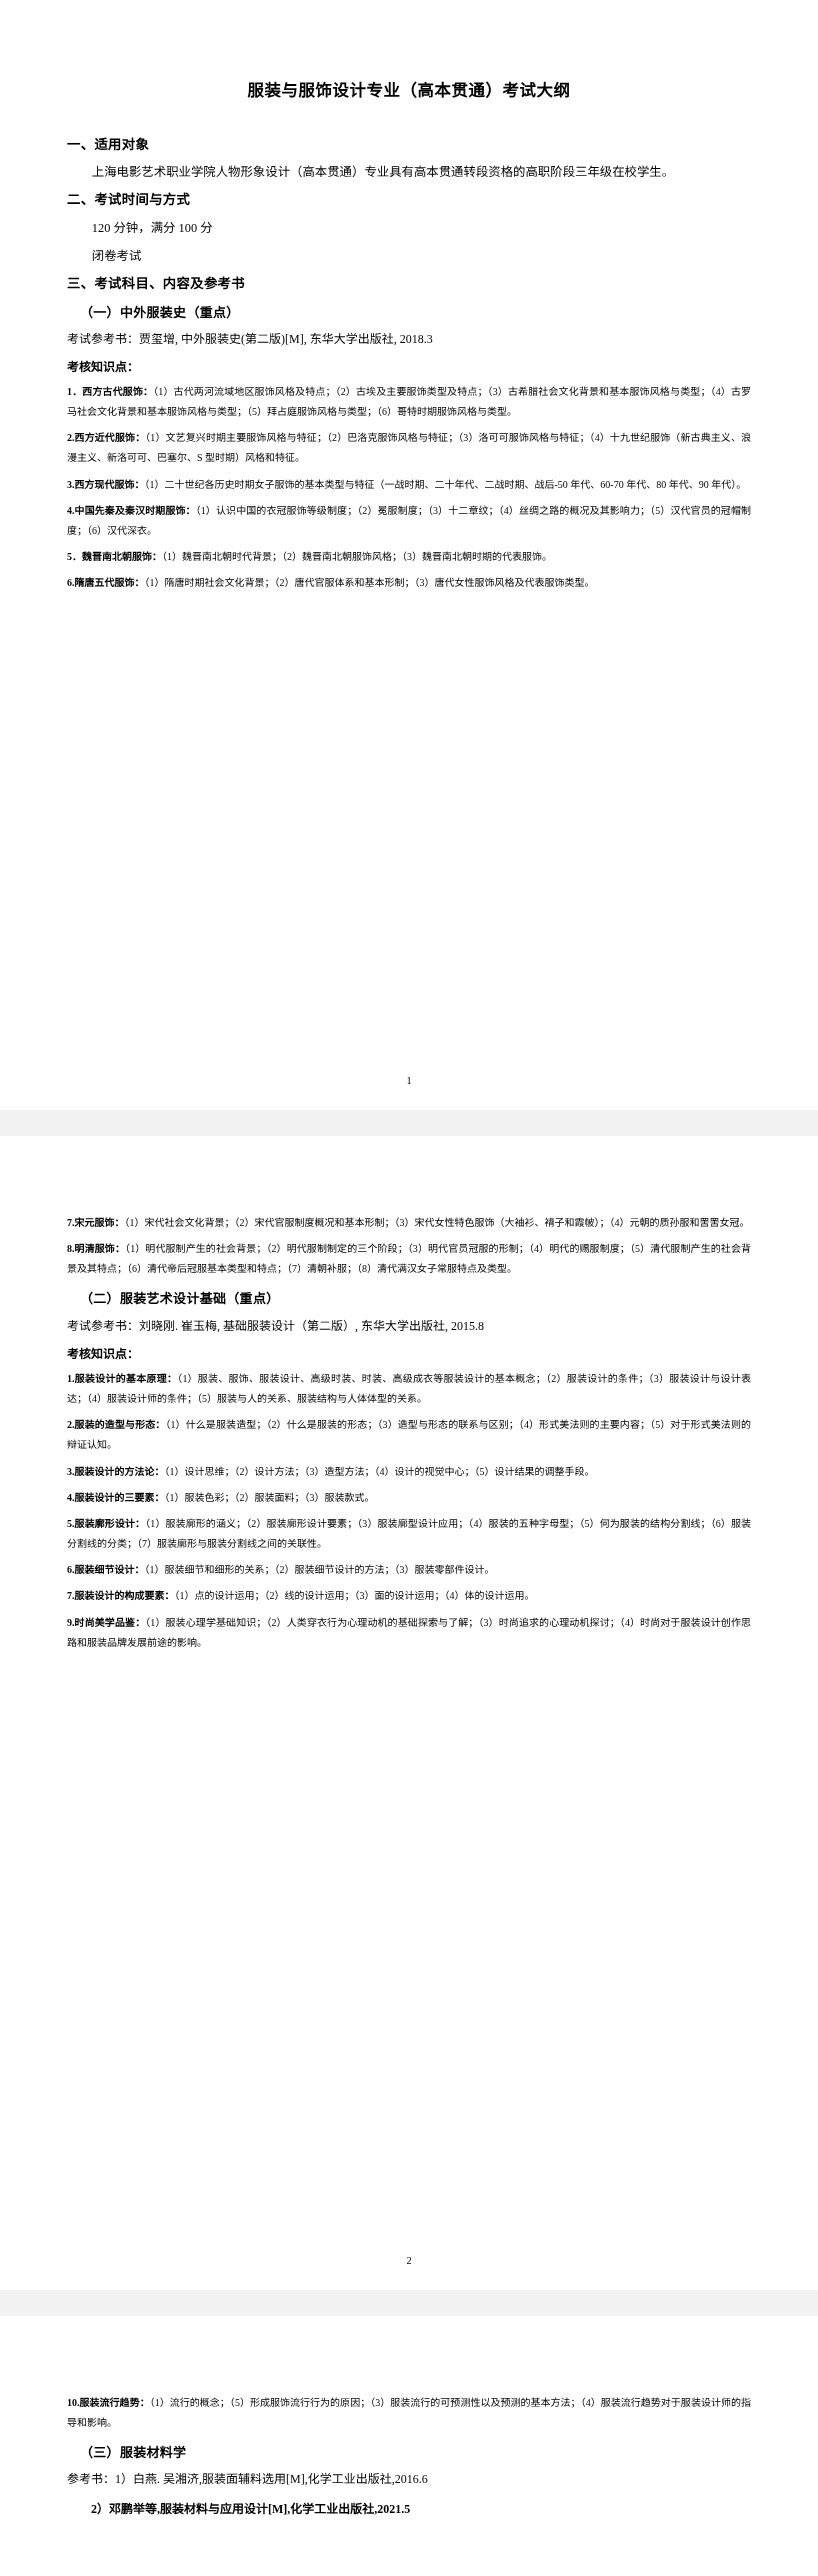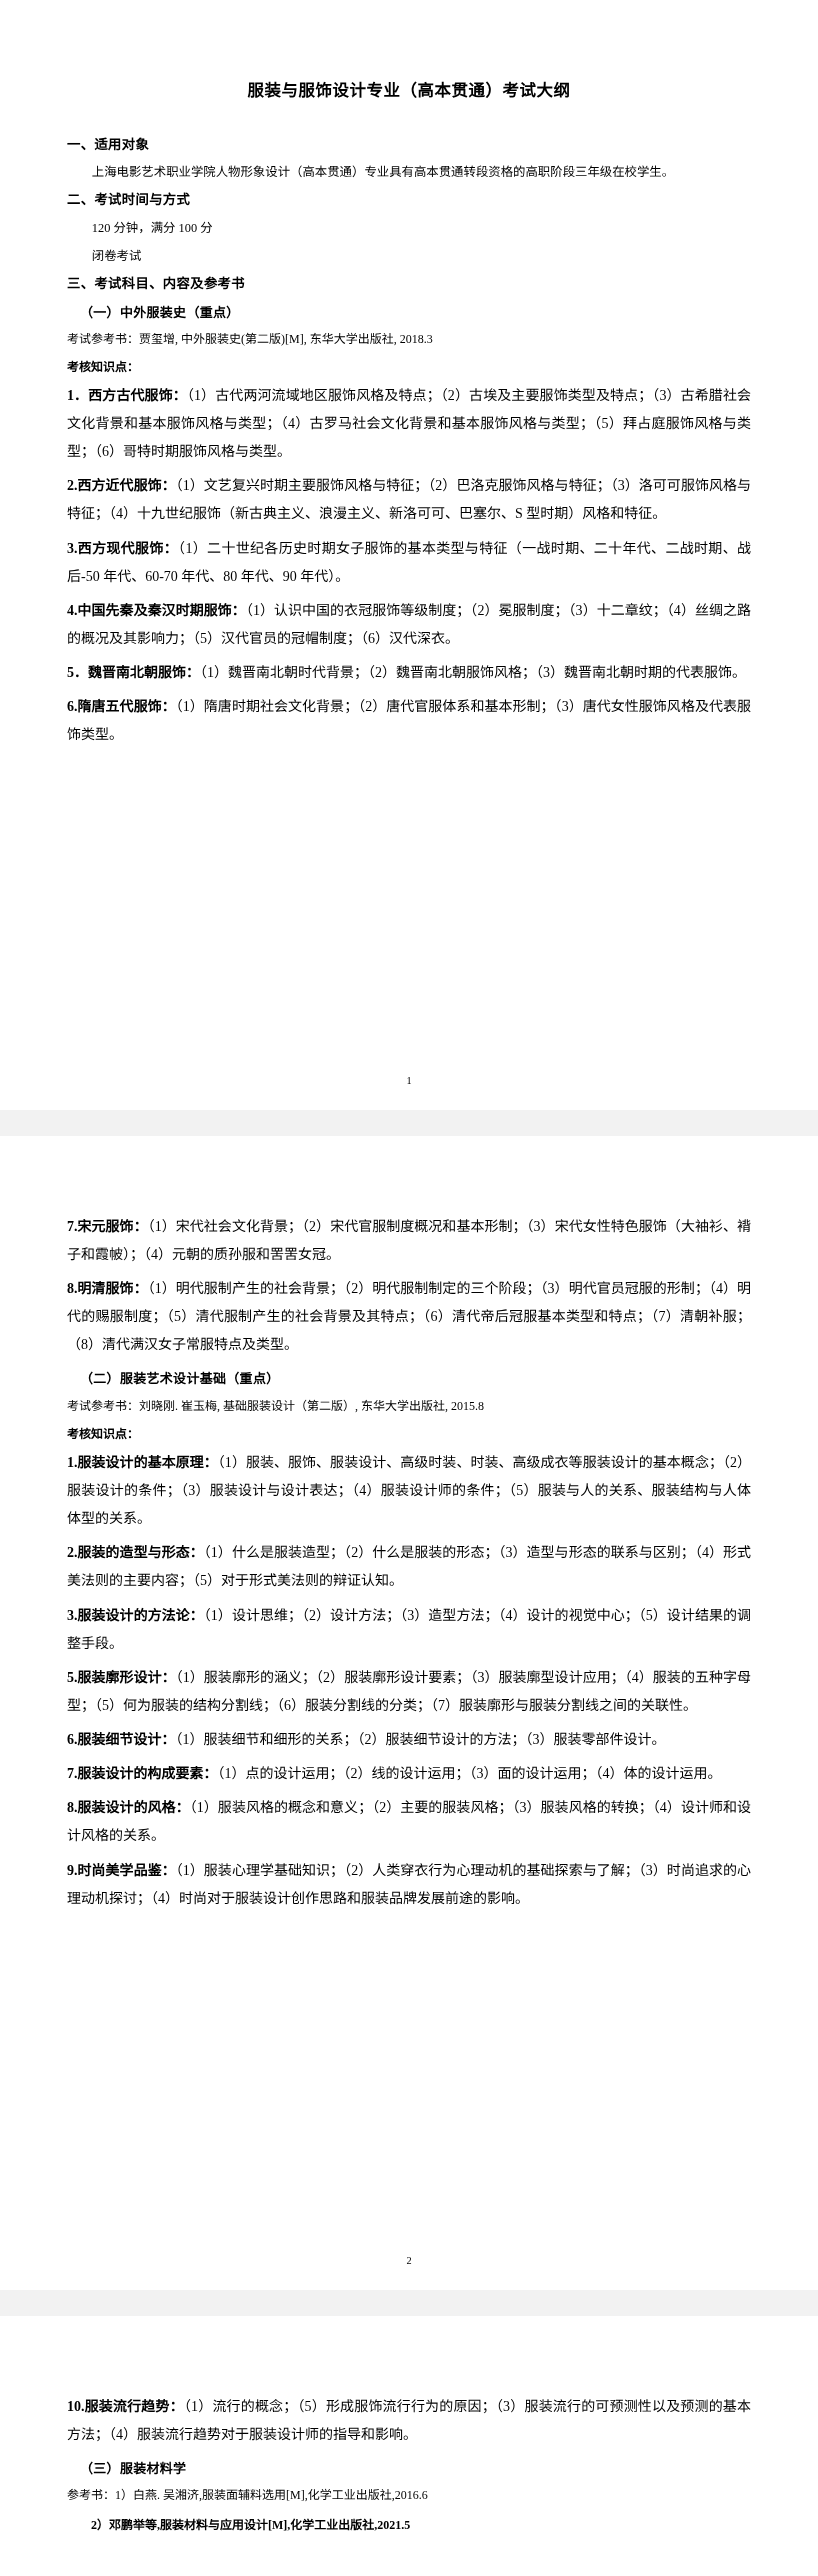--- a/index.html
+++ b/index.html
@@ -78,21 +78,21 @@
     margin: 0 0 7.2px 0;
     line-height: 1.85;
     text-indent: 2em;
   }
   .kp-head {
     font-size: 12px;
     font-weight: bold;
     margin: 0 0 7.2px 0;
   }
   .kp {
-    font-size: 14px;
+    font-size: 10px;
     line-height: 2.0;
     margin: 0 0 6.2px 0;
     text-align: justify;
   }
   .kp .kp-title {
     font-weight: bold;
   }
   .page-num {
     position: absolute;
     bottom: 24px;
@@ -141,24 +141,24 @@
     <p class="kp"><span class="kp-title">7.宋元服饰：</span><span>（1）宋代社会文化背景；（2）宋代官服制度概况和基本形制；（3）宋代女性特色服饰（大袖衫、褙子和霞帔）；（4）元朝的质孙服和罟罟女冠。</span></p>
     <p class="kp"><span class="kp-title">8.明清服饰：</span><span>（1）明代服制产生的社会背景；（2）明代服制制定的三个阶段；（3）明代官员冠服的形制；（4）明代的赐服制度；（5）清代服制产生的社会背景及其特点；（6）清代帝后冠服基本类型和特点；（7）清朝补服；（8）清代满汉女子常服特点及类型。</span></p>
 
     <div class="sub-head">（二）服装艺术设计基础（重点）</div>
     <div class="ref-line">考试参考书：刘晓刚. 崔玉梅, 基础服装设计（第二版）, 东华大学出版社, 2015.8</div>
     <div class="kp-head">考核知识点：</div>
 
     <p class="kp"><span class="kp-title">1.服装设计的基本原理：</span><span>（1）服装、服饰、服装设计、高级时装、时装、高级成衣等服装设计的基本概念；（2）服装设计的条件；（3）服装设计与设计表达；（4）服装设计师的条件；（5）服装与人的关系、服装结构与人体体型的关系。</span></p>
     <p class="kp"><span class="kp-title">2.服装的造型与形态：</span><span>（1）什么是服装造型；（2）什么是服装的形态；（3）造型与形态的联系与区别；（4）形式美法则的主要内容；（5）对于形式美法则的辩证认知。</span></p>
     <p class="kp"><span class="kp-title">3.服装设计的方法论：</span><span>（1）设计思维；（2）设计方法；（3）造型方法；（4）设计的视觉中心；（5）设计结果的调整手段。</span></p>
+    <p class="kp"><span class="kp-title">4.服装设计的三要素：</span><span>（1）服装色彩；（2）服装面料；（3）服装款式。</span></p>
     <p class="kp"><span class="kp-title">5.服装廓形设计：</span><span>（1）服装廓形的涵义；（2）服装廓形设计要素；（3）服装廓型设计应用；（4）服装的五种字母型；（5）何为服装的结构分割线；（6）服装分割线的分类；（7）服装廓形与服装分割线之间的关联性。</span></p>
     <p class="kp"><span class="kp-title">6.服装细节设计：</span><span>（1）服装细节和细形的关系；（2）服装细节设计的方法；（3）服装零部件设计。</span></p>
     <p class="kp"><span class="kp-title">7.服装设计的构成要素：</span><span>（1）点的设计运用；（2）线的设计运用；（3）面的设计运用；（4）体的设计运用。</span></p>
-    <p class="kp"><span class="kp-title">8.服装设计的风格：</span><span>（1）服装风格的概念和意义；（2）主要的服装风格；（3）服装风格的转换；（4）设计师和设计风格的关系。</span></p>
     <p class="kp"><span class="kp-title">9.时尚美学品鉴：</span><span>（1）服装心理学基础知识；（2）人类穿衣行为心理动机的基础探索与了解；（3）时尚追求的心理动机探讨；（4）时尚对于服装设计创作思路和服装品牌发展前途的影响。</span></p>
 
     <div class="page-num">2</div>
   </div>
 
   <div class="page-gap"></div>
 
   <div class="page page-3">
 
     <p class="kp"><span class="kp-title">10.服装流行趋势：</span><span>（1）流行的概念；（5）形成服饰流行行为的原因；（3）服装流行的可预测性以及预测的基本方法；（4）服装流行趋势对于服装设计师的指导和影响。</span></p>

